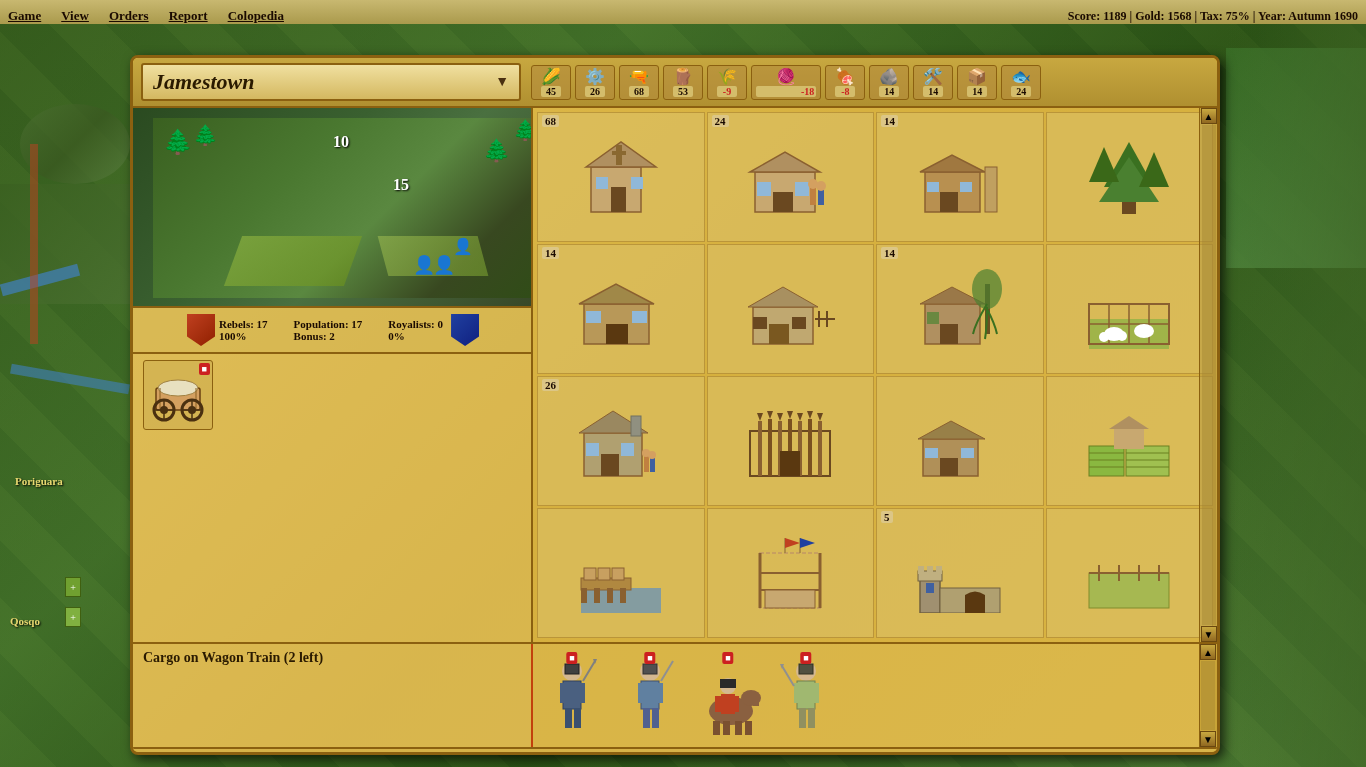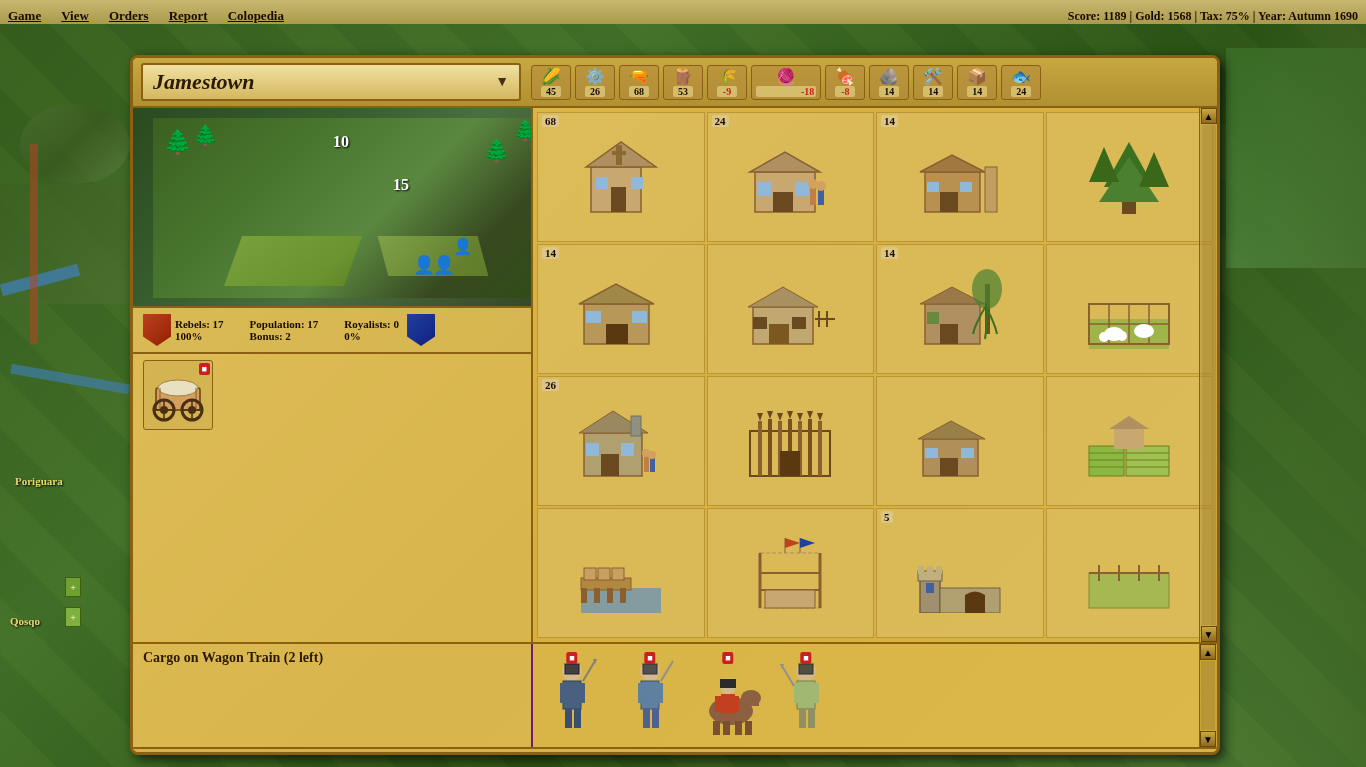--- a/index.html
+++ b/index.html
@@ -206,20 +206,21 @@
       display: flex;
       flex-wrap: wrap;
       gap: 6px;
       align-items: center;
     }
 
     .stat-group {
       display: flex;
       align-items: center;
       gap: 4px;
+      margin-left: 44px;
     }
 
     .stat-text {
       font-size: 11px;
       font-weight: bold;
       color: #1a0a00;
     }
 
     
     #in-port-section {
@@ -303,21 +304,21 @@
     #cargo-section {
       height: 105px;
       border-top: 2px solid #8b6010;
       display: flex;
       z-index: 1;
       position: relative;
     }
 
     #cargo-left {
       width: 400px;
-      border-right: 2px solid #701a75;
+      border-right: 2px solid #c2410c;
       padding: 6px 10px;
       background: rgba(215,190,110,0.5);
     }
 
     #cargo-right {
       flex: 1;
       padding: 4px;
       background: rgba(215,190,110,0.4);
       display: flex;
       gap: 8px;

